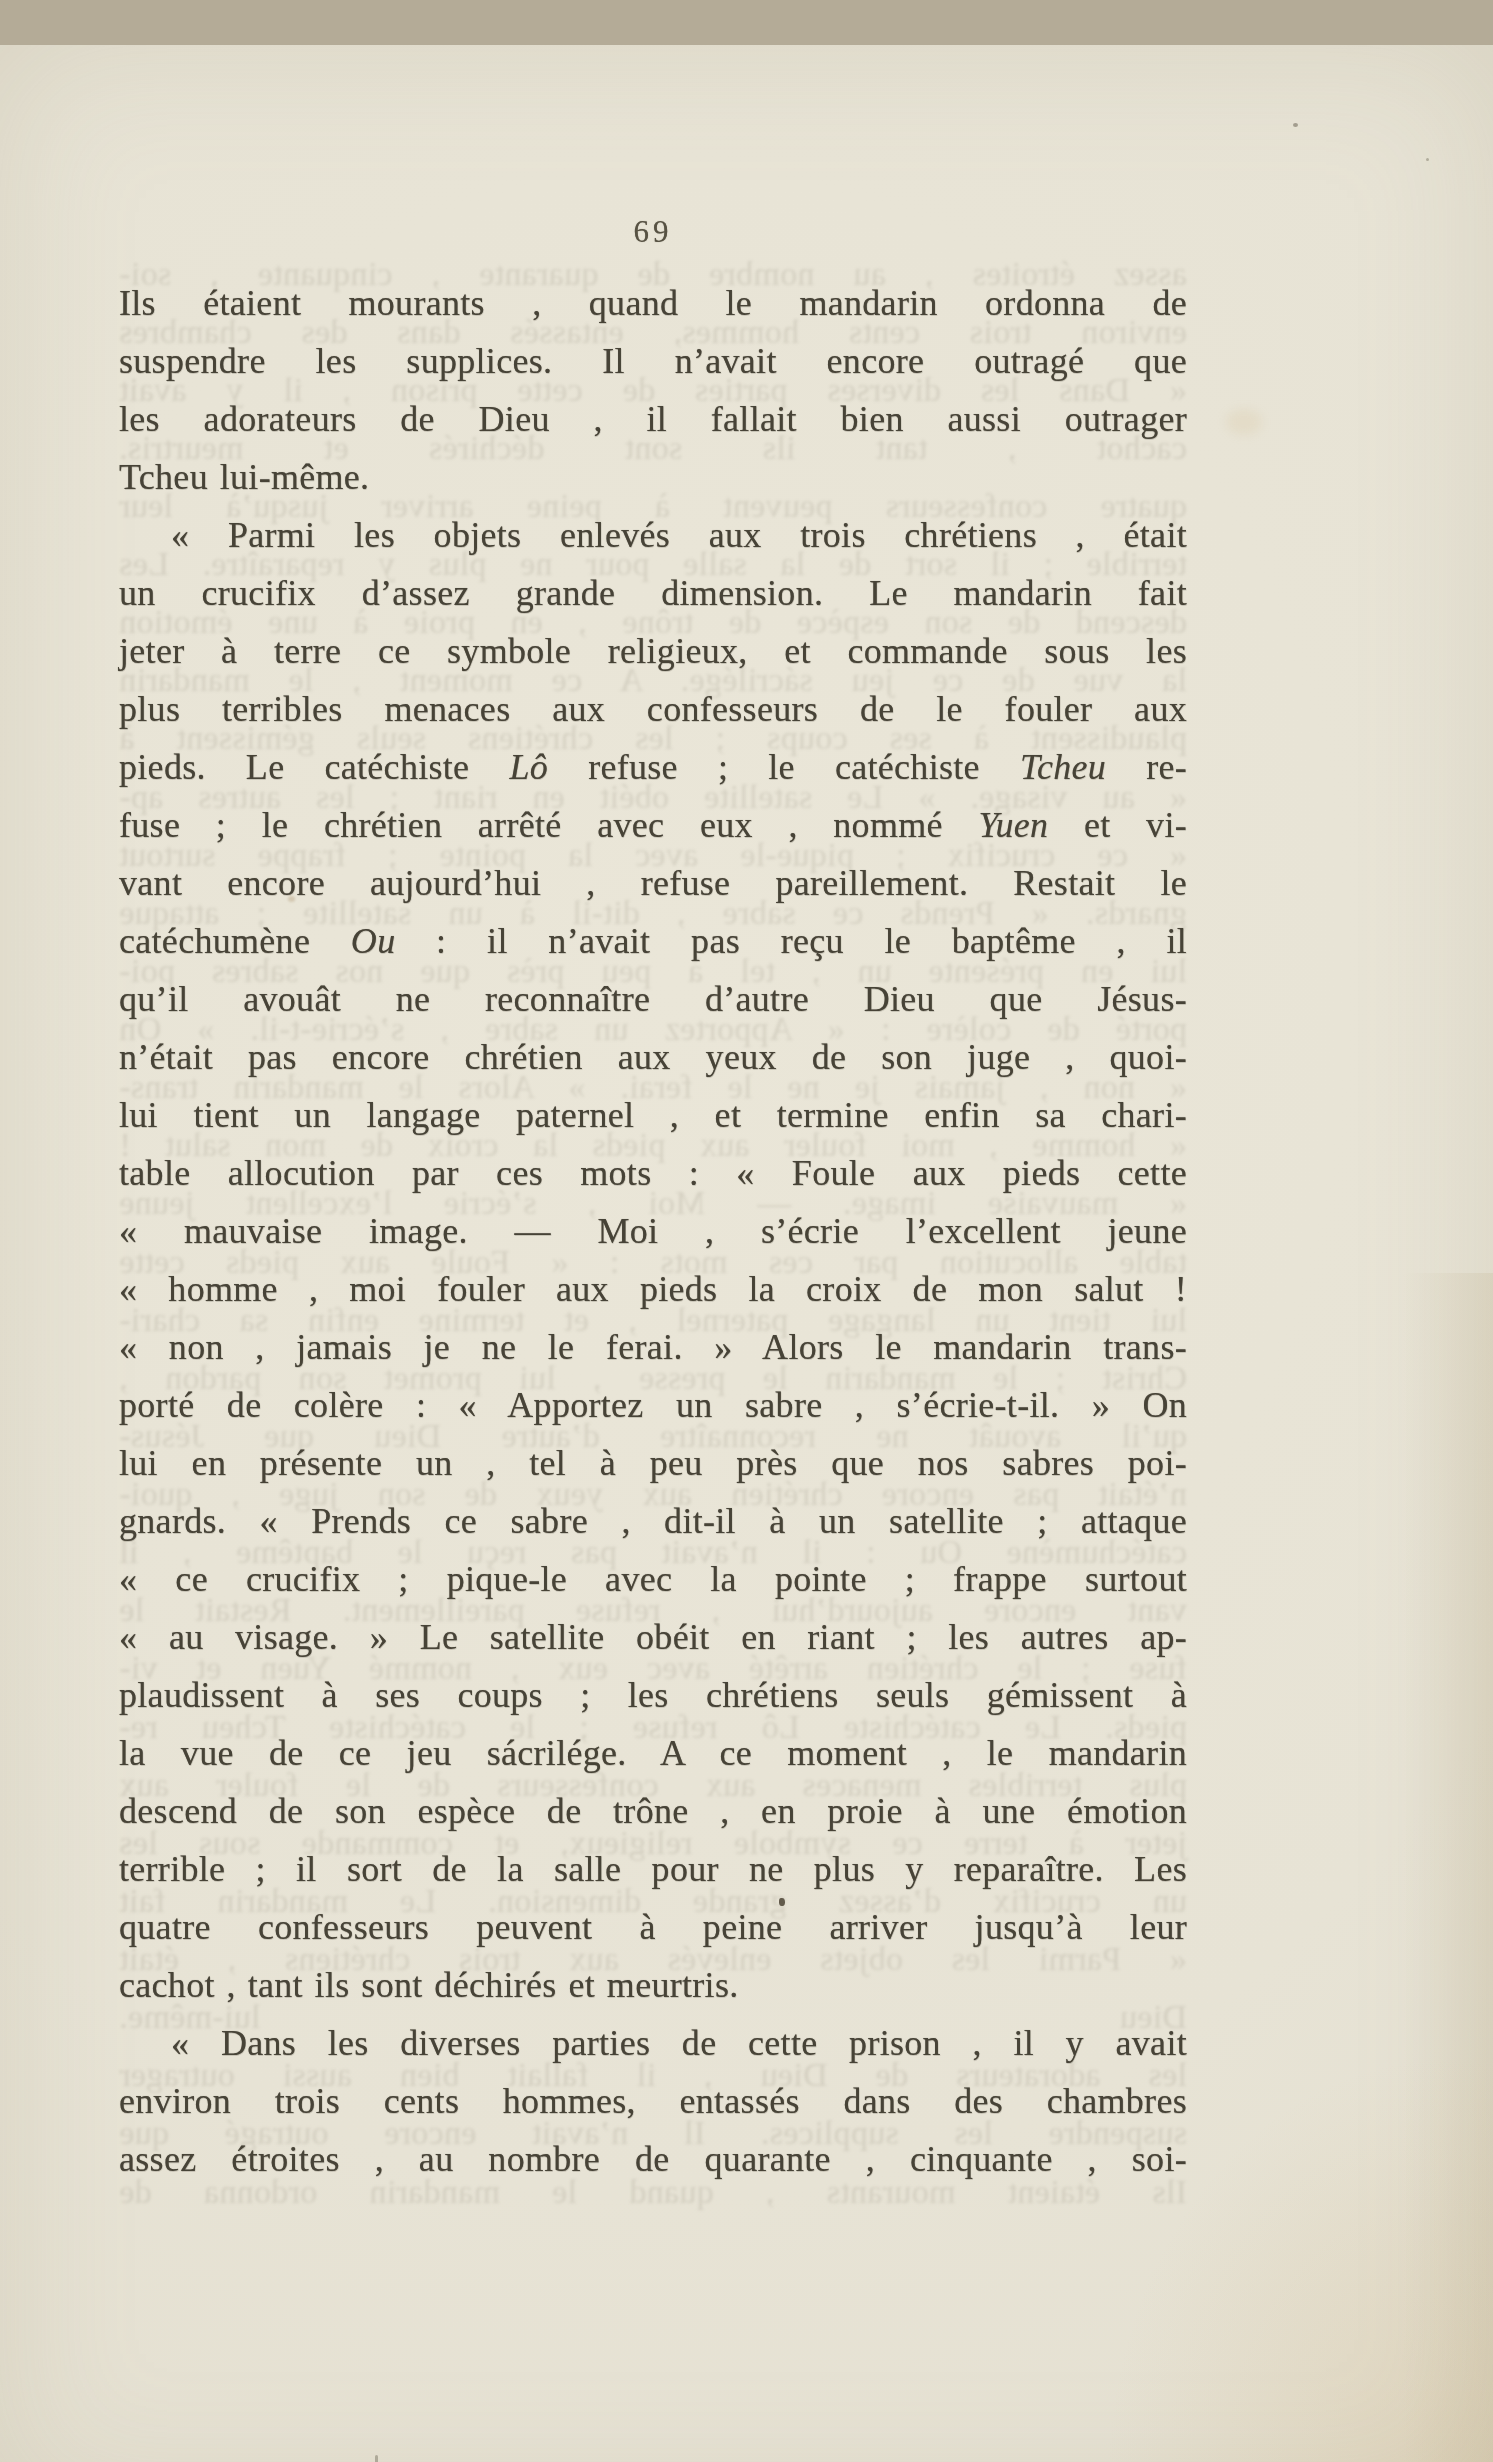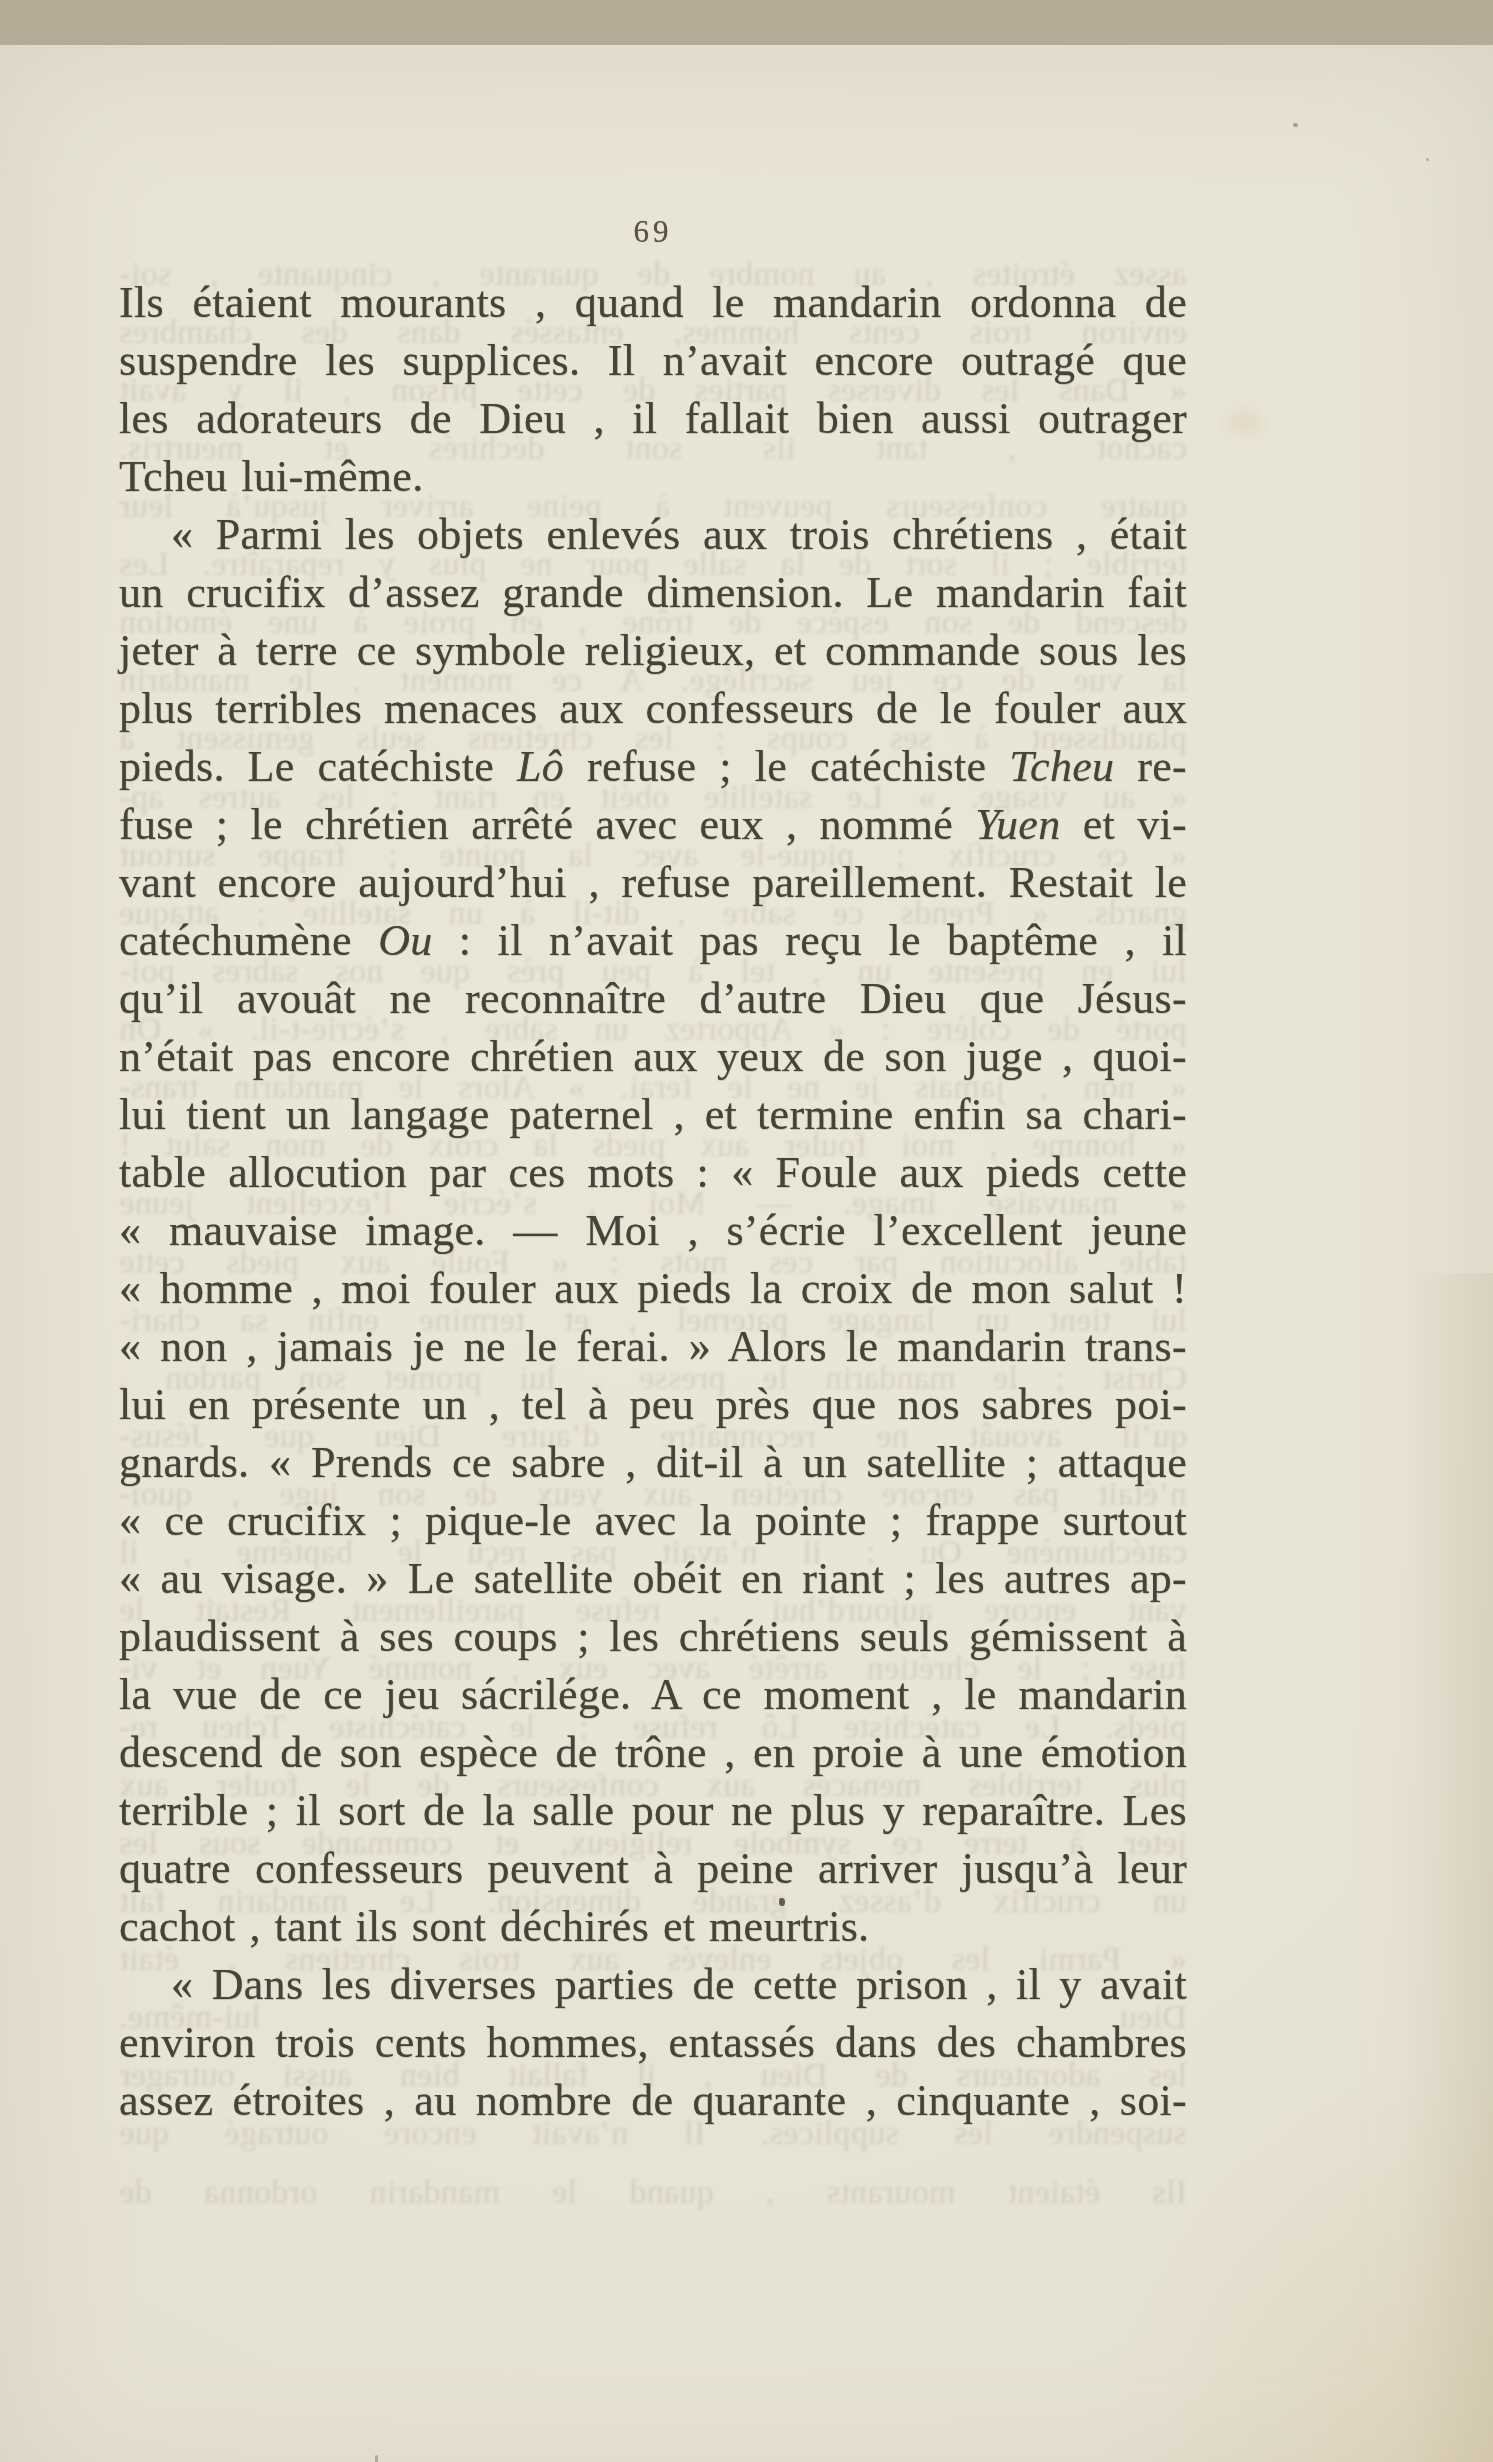--- a/index.html
+++ b/index.html
@@ -37,21 +37,21 @@
   .text-block {
     position: absolute;
     left: 119px; top: 229px; width: 1068px;
     z-index: 2;
     color: #474337;
     text-shadow: 0 0 0.8px rgba(70,64,52,0.55), 0.5px 0.7px 0 rgba(70,64,52,0.16);
   }
   .text-block .line {
     height: 58px;
     line-height: 58px;
-    font-size: 44px;
+    font-size: 36px;
     letter-spacing: 0.3px;
     word-spacing: 2.5px;
     white-space: nowrap;
     text-align: justify;
     text-align-last: justify;
   }
   .text-block .line.indent { padding-left: 52px; }
   .text-block .line.para-end { text-align-last: left; }
   .text-block .line i { font-style: italic; }
   
@@ -144,20 +144,21 @@
       <div class="line">fuse ; le chrétien arrêté avec eux , nommé <i>Yuen</i> et vi-</div>
       <div class="line">vant encore aujourd’hui , refuse pareillement. Restait le</div>
       <div class="line">catéchumène <i>Ou</i> : il n’avait pas reçu le baptême , il</div>
       <div class="line">qu’il avouât ne reconnaître d’autre Dieu que Jésus-</div>
       <div class="line">n’était pas encore chrétien aux yeux de son juge , quoi-</div>
       <div class="line">lui tient un langage paternel , et termine enfin sa chari-</div>
       <div class="line">table allocution par ces mots : « Foule aux pieds cette</div>
       <div class="line">« mauvaise image. — Moi , s’écrie l’excellent jeune</div>
       <div class="line">« homme , moi fouler aux pieds la croix de mon salut !</div>
       <div class="line">« non , jamais je ne le ferai. » Alors le mandarin trans-</div>
+      <div class="line">porté de colère : « Apportez un sabre , s’écrie-t-il. » On</div>
       <div class="line">lui en présente un , tel à peu près que nos sabres poi-</div>
       <div class="line">gnards. « Prends ce sabre , dit-il à un satellite ; attaque</div>
       <div class="line">« ce crucifix ; pique-le avec la pointe ; frappe surtout</div>
       <div class="line">« au visage. » Le satellite obéit en riant ; les autres ap-</div>
       <div class="line">plaudissent à ses coups ; les chrétiens seuls gémissent à</div>
       <div class="line">la vue de ce jeu sácrilége. A ce moment , le mandarin</div>
       <div class="line">descend de son espèce de trône , en proie à une émotion</div>
       <div class="line">terrible ; il sort de la salle pour ne plus y reparaître. Les</div>
       <div class="line">quatre confesseurs peuvent à peine arriver jusqu’à leur</div>
       <div class="line para-end">cachot , tant ils sont déchirés et meurtris.</div>

